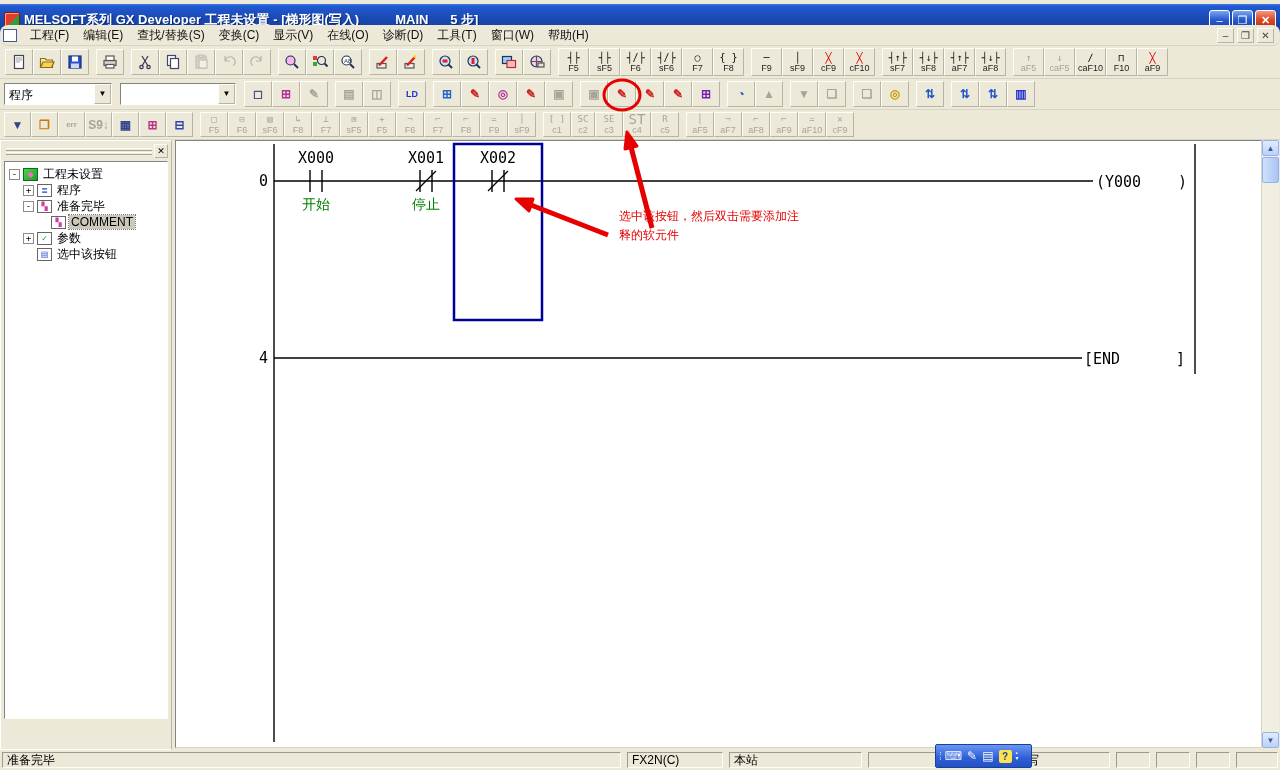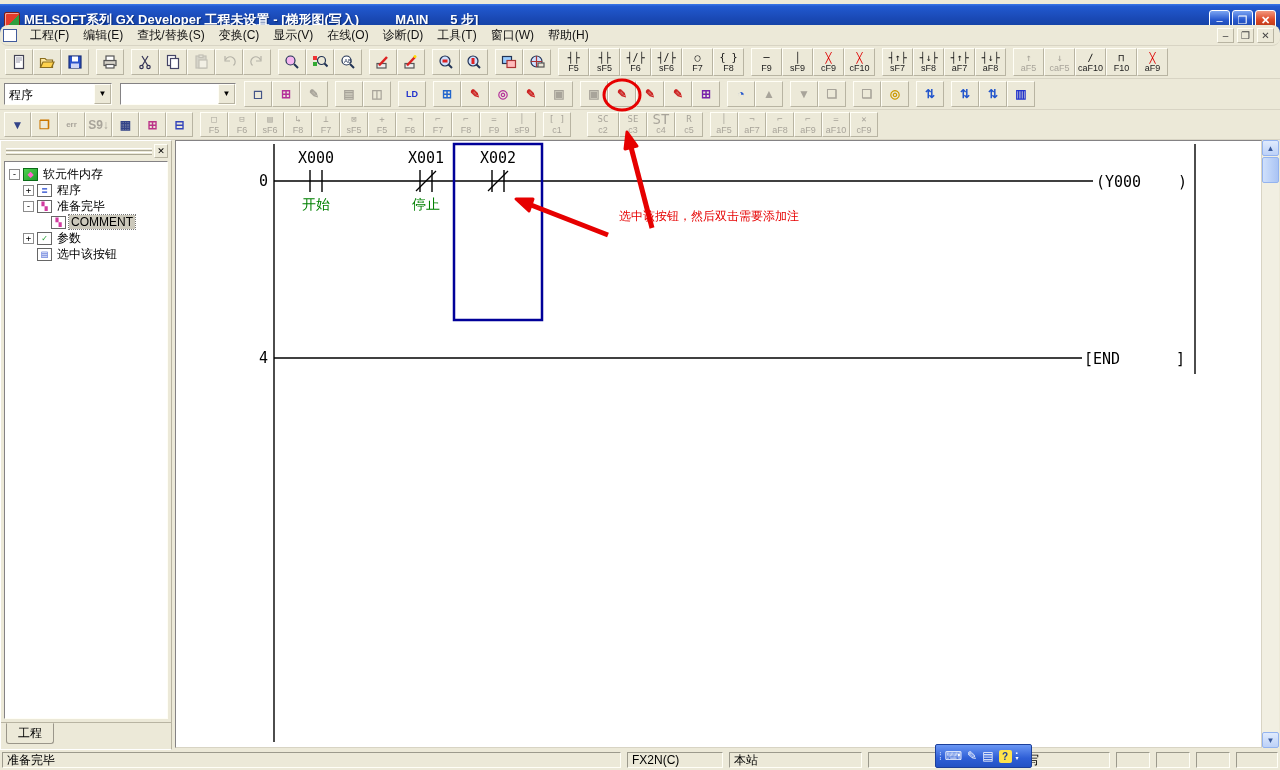--- a/index.html
+++ b/index.html
@@ -468,21 +468,21 @@
       <button class="tb-lbtn disabled" style="width: 28px; height: 25px;">
         <span class="sym" style="font-size: 9px;">│</span>
         <span class="lbl">sF9</span>
       </button>
     </span>
     <span class="tb-group">
       <button class="tb-lbtn disabled" style="width: 28px; height: 25px;">
         <span class="sym" style="font-size: 9px;">[ ]</span>
         <span class="lbl">c1</span>
       </button>
-      <button class="tb-lbtn disabled" style="width: 32px; height: 25px; margin-left: 16px;">
+      <button class="tb-lbtn disabled" style="width: 24px; height: 25px;">
         <span class="sym" style="font-size: 9px;">SC</span>
         <span class="lbl">c2</span>
       </button>
       <button class="tb-lbtn disabled" style="width: 28px; height: 25px;">
         <span class="sym" style="font-size: 9px;">SE</span>
         <span class="lbl">c3</span>
       </button>
       <button class="tb-lbtn disabled" style="width: 28px; height: 25px;">
         <span class="sym" style="font-size: 14px;">ST</span>
         <span class="lbl">c4</span>
@@ -527,21 +527,21 @@
       <div style="flex:1;">
           <div class="grip-line"></div>
           <div class="grip-line"></div>
         </div>
       <div id="panel-close">✕</div>
     </div>
     <div id="treebox">
         <div class="tree-row" style="padding-left: 4px;">
           <span class="expander">-</span>
           <span class="tree-icon project">◆</span>
-          <span class="tree-label">软元件内存</span>
+          <span class="tree-label">工程未设置</span>
         </div>
         <div class="tree-row" style="padding-left: 18px;">
           <span class="expander">+</span>
           <span class="tree-icon program">≣</span>
           <span class="tree-label">程序</span>
         </div>
         <div class="tree-row" style="padding-left: 18px;">
           <span class="expander">-</span>
           <span class="tree-icon comment">▚</span>
           <span class="tree-label">准备完毕</span>
@@ -555,23 +555,20 @@
           <span class="expander">+</span>
           <span class="tree-icon param">✓</span>
           <span class="tree-label">参数</span>
         </div>
         <div class="tree-row" style="padding-left: 18px;">
           <span class="exp-space"></span>
           <span class="tree-icon memory">▤</span>
           <span class="tree-label">选中该按钮</span>
         </div>
       </div>
-    <div id="tab-strip">
-      <div id="project-tab">工程</div>
-    </div>
   </div>
 
   <div id="editor">
     <svg id="ladder-svg" width="1085" height="606" xmlns="http://www.w3.org/2000/svg">
         <line x1="98" y1="3" x2="98" y2="601" stroke="#000" stroke-width="1.4"></line>
         <line x1="1019" y1="3" x2="1019" y2="233" stroke="#000" stroke-width="1.4"></line>
         <line x1="98" y1="40" x2="917" y2="40" stroke="#000" stroke-width="1.3"></line>
         <text x="92" y="45" font-size="15" font-family="DejaVu Sans Mono, monospace" fill="#000" text-anchor="end">0</text>
         <g>
           <line x1="134" y1="29" x2="134" y2="51" stroke="#000" stroke-width="1.4"></line>
@@ -595,20 +592,21 @@
         <rect x="278" y="3" width="88" height="176" fill="none" stroke="#000099" stroke-width="2.5"></rect>
         <text x="920" y="46" font-size="15" font-family="DejaVu Sans Mono, monospace" fill="#000">(Y000</text>
         <text x="1002" y="46" font-size="15" font-family="DejaVu Sans Mono, monospace" fill="#000">)</text>
         <line x1="98" y1="217" x2="906" y2="217" stroke="#000" stroke-width="1.3"></line>
         <text x="92" y="222" font-size="15" font-family="DejaVu Sans Mono, monospace" fill="#000" text-anchor="end">4</text>
         <text x="908" y="223" font-size="15" font-family="DejaVu Sans Mono, monospace" fill="#000">[END</text>
         <text x="1000" y="223" font-size="15" font-family="DejaVu Sans Mono, monospace" fill="#000">]</text>
       </svg>
     <div id="annotation-text">
       <div>选中该按钮，然后双击需要添加注</div>
+      <div>释的软元件</div>
     </div>
   </div>
 
   <div id="vscroll">
     <div class="sb-btn" style="top:0;">▲</div>
     <div id="sb-thumb"></div>
     <div class="sb-btn" style="bottom:0;">▼</div>
   </div>
 </div>
 

